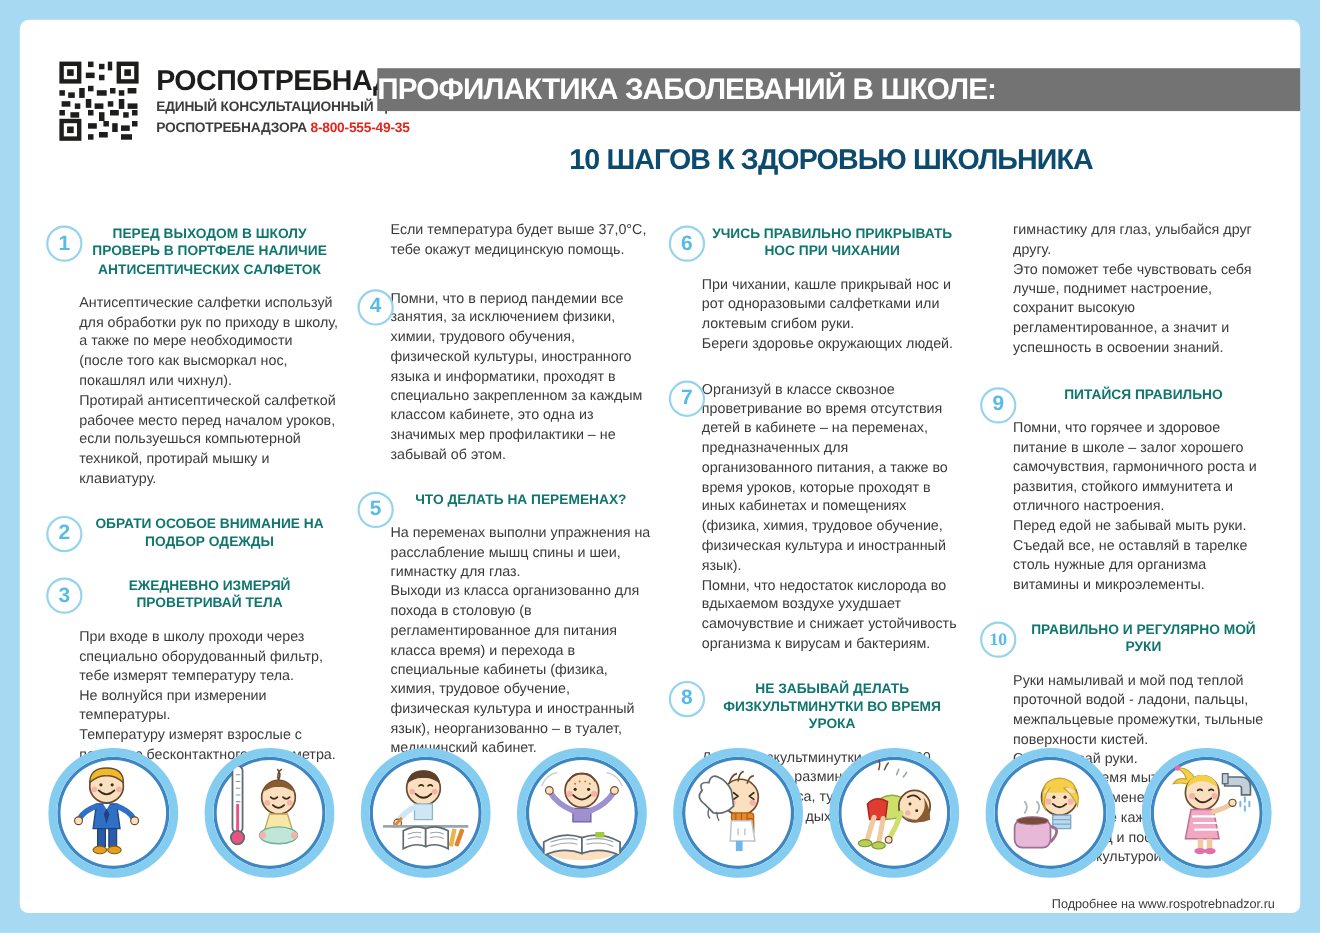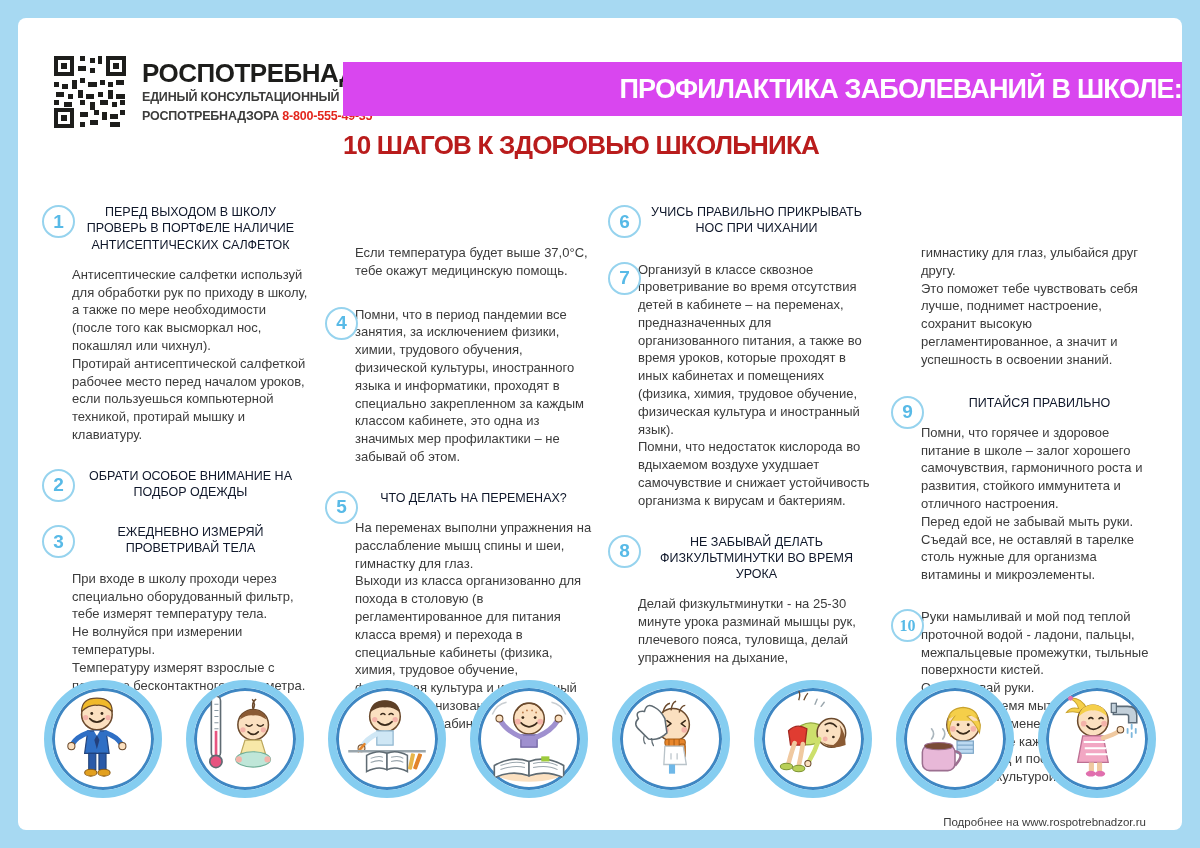--- a/index.html
+++ b/index.html
@@ -7,48 +7,48 @@
   body { font-family:"Liberation Sans", sans-serif; background:#a7d9f2; position:relative; overflow:hidden; }
   .sheet { position:absolute; inset:18px; background:#ffffff; border-radius:8px; }
 
   
   .logo-block { position:absolute; left:34px; top:36px; display:flex; align-items:center; gap:14px; }
   .qr { width:76px; height:76px; }
   .logo-text .agency { font-size:26px; font-weight:bold; color:#1d1d1b; letter-spacing:-0.5px; line-height:1.05; }
   .logo-text .center-line { font-size:12.5px; font-weight:bold; color:#3c3c3b; letter-spacing:-0.2px; line-height:1.25; margin-top:3px; }
   .logo-text .phone { color:#e3261d; }
 
-  .banner { position:absolute; left:325px; right:0; top:44px; height:54px; background:#d946ef;
-            display:flex; align-items:center; justify-content:flex-end; }
+  .banner { position:absolute; left:325px; right:0; top:44px; height:39px; background:#737373;
+            display:flex; align-items:center; justify-content:flex-start; }
   .banner-title { color:#ffffff; font-weight:bold; font-size:27px; letter-spacing:-0.8px; }
-  .banner-sub { position:absolute; left:325px; right:14px; top:112px; text-align:left;
-                color:#b91c1c; font-weight:bold; font-size:26px; letter-spacing:-0.8px; }
+  .banner-sub { position:absolute; left:325px; right:14px; top:112px; text-align:center;
+                color:#0c4a6e; font-weight:bold; font-size:26px; letter-spacing:-0.8px; }
 
   
   .cols { position:absolute; top:168px; left:24px; right:24px; bottom:178px;
           display:grid; grid-template-columns:repeat(4,1fr); column-gap:16px; }
   .col { padding-top:14px; }
   .step { position:relative; padding-left:30px; margin-bottom:24px; }
   .num { position:absolute; left:0; top:1px; width:33px; height:33px; background:#fff;
          border:2px solid #96d3ee; border-radius:50%; color:#58bae7; font-weight:bold; font-size:19px;
          display:flex; align-items:center; justify-content:center; }
   .num.wide { font-size:16px;font-family:Liberation Serif, serif; }
-  .step-heading { font-size:12.5px; font-weight:normal; color:#0f172a; text-align:center;
+  .step-heading { font-size:12.5px; font-weight:bold; color:#0f766e; text-align:center;
                   line-height:1.3; margin:4px 2px 13px; }
   .step-body, .cont { font-size:13px; color:#3b3b3b; line-height:1.37; white-space:pre-line; }
-  .cont { padding-left:30px; margin-bottom:26px;margin-top:44px; }
+  .cont { padding-left:30px; margin-bottom:26px; }
 
   
   .illus { position:absolute; left:26px; right:26px; bottom:16px; height:150px;
            display:flex; justify-content:space-between; align-items:center; }
   .illu { width:118px; height:118px; border-radius:50%; background:#fff; flex:0 0 auto;
           border:8px solid #85cdf0; box-shadow:inset 0 0 0 3px #3e86c2; overflow:hidden; }
   .illu svg { width:100%; height:100%; display:block; }
 
-  .footer-note { position:absolute; right:36px; bottom:2px; font-size:11.5px; color:#3b3b3b; }
+  .footer-note { position:absolute; right:23px; bottom:2px; font-size:11.5px; color:#3b3b3b; }
 </style>
 </head>
 <body>
 
 <div class="sheet">
 
   <div class="logo-block">
     <svg class="qr" viewBox="0 0 76 76">
       <rect x="0" y="0" width="76" height="76" fill="#fff"></rect>
       <g fill="#1d1d1b">
@@ -146,20 +146,22 @@
         <h3 class="step-heading">ЧТО ДЕЛАТЬ НА ПЕРЕМЕНАХ?</h3>
         <p class="step-body">На переменах выполни упражнения на расслабление мышц спины и шеи, гимнастку для глаз.
 Выходи из класса организованно для похода в столовую (в регламентированное для питания класса время) и перехода в специальные кабинеты (физика, химия, трудовое обучение, физическая культура и иностранный язык), неорганизованно – в туалет, медицинский кабинет.</p>
       </section>
     </div>
 
     <div class="col">
       <section class="step">
         <div class="num">6</div>
         <h3 class="step-heading">УЧИСЬ ПРАВИЛЬНО ПРИКРЫВАТЬ НОС ПРИ ЧИХАНИИ</h3>
+        <p class="step-body">При чихании, кашле прикрывай нос и рот одноразовыми салфетками или локтевым сгибом руки.
+Береги здоровье окружающих людей.</p>
       </section>
       <section class="step">
         <div class="num">7</div>
         <p class="step-body">Организуй в классе сквозное проветривание во время отсутствия детей в кабинете – на переменах, предназначенных для организованного питания, а также во время уроков, которые проходят в иных кабинетах и помещениях (физика, химия, трудовое обучение, физическая культура и иностранный язык).
 Помни, что недостаток кислорода во вдыхаемом воздухе ухудшает самочувствие и снижает устойчивость организма к вирусам и бактериям.</p>
       </section>
       <section class="step">
         <div class="num">8</div>
         <h3 class="step-heading">НЕ ЗАБЫВАЙ ДЕЛАТЬ ФИЗКУЛЬТМИНУТКИ ВО ВРЕМЯ УРОКА</h3>
         <p class="step-body">Делай физкультминутки - на 25-30 минуте урока разминай мышцы рук, плечевого пояса, туловища, делай упражнения на дыхание,</p>
@@ -171,20 +173,21 @@
 Это поможет тебе чувствовать себя лучше, поднимет настроение, сохранит высокую регламентированное, а значит и успешность в освоении знаний.</p>
       <section class="step">
         <div class="num">9</div>
         <h3 class="step-heading">ПИТАЙСЯ ПРАВИЛЬНО</h3>
         <p class="step-body">Помни, что горячее и здоровое питание в школе – залог хорошего самочувствия, гармоничного роста и развития, стойкого иммунитета и отличного настроения.
 Перед едой не забывай мыть руки.
 Съедай все, не оставляй в тарелке столь нужные для организма витамины и микроэлементы.</p>
       </section>
       <section class="step">
         <div class="num wide">10</div>
+        <h3 class="step-heading">ПРАВИЛЬНО И РЕГУЛЯРНО МОЙ РУКИ</h3>
         <p class="step-body">Руки намыливай и мой под теплой проточной водой - ладони, пальцы, межпальцевые промежутки, тыльные поверхности кистей.
 Ополаскивай руки.
 Суммарно время мытья рук должно составлять не менее 30 секунд.
 Руки мой после каждого посещения туалета, перед и после еды, после занятий физкультурой.</p>
       </section>
     </div>
   </div>
 
   <div class="illus">
 

